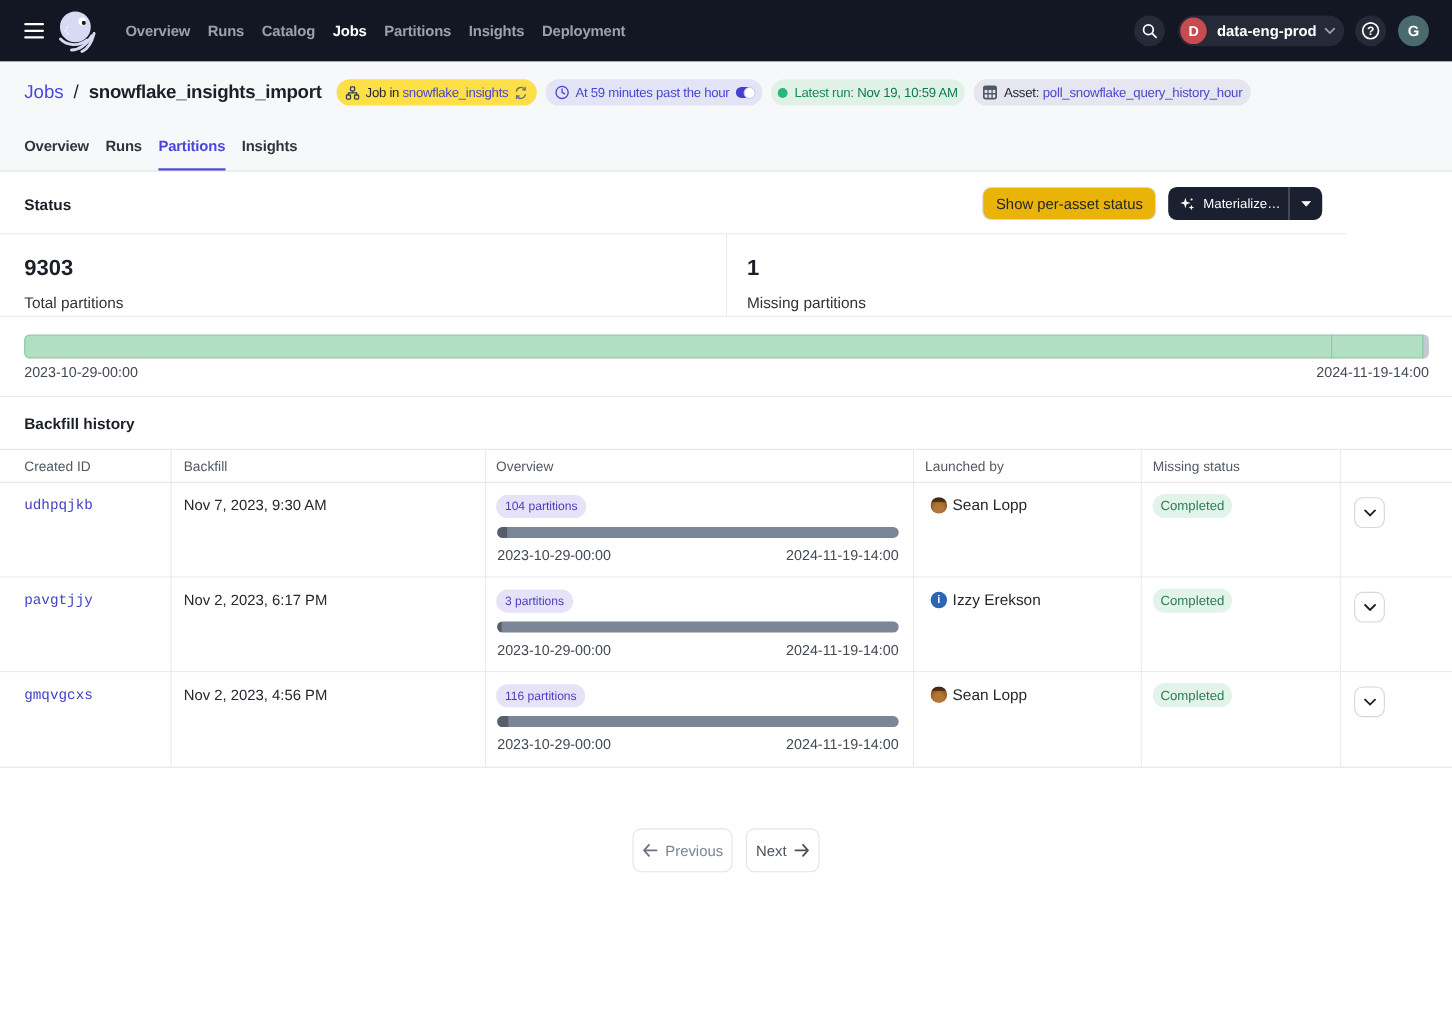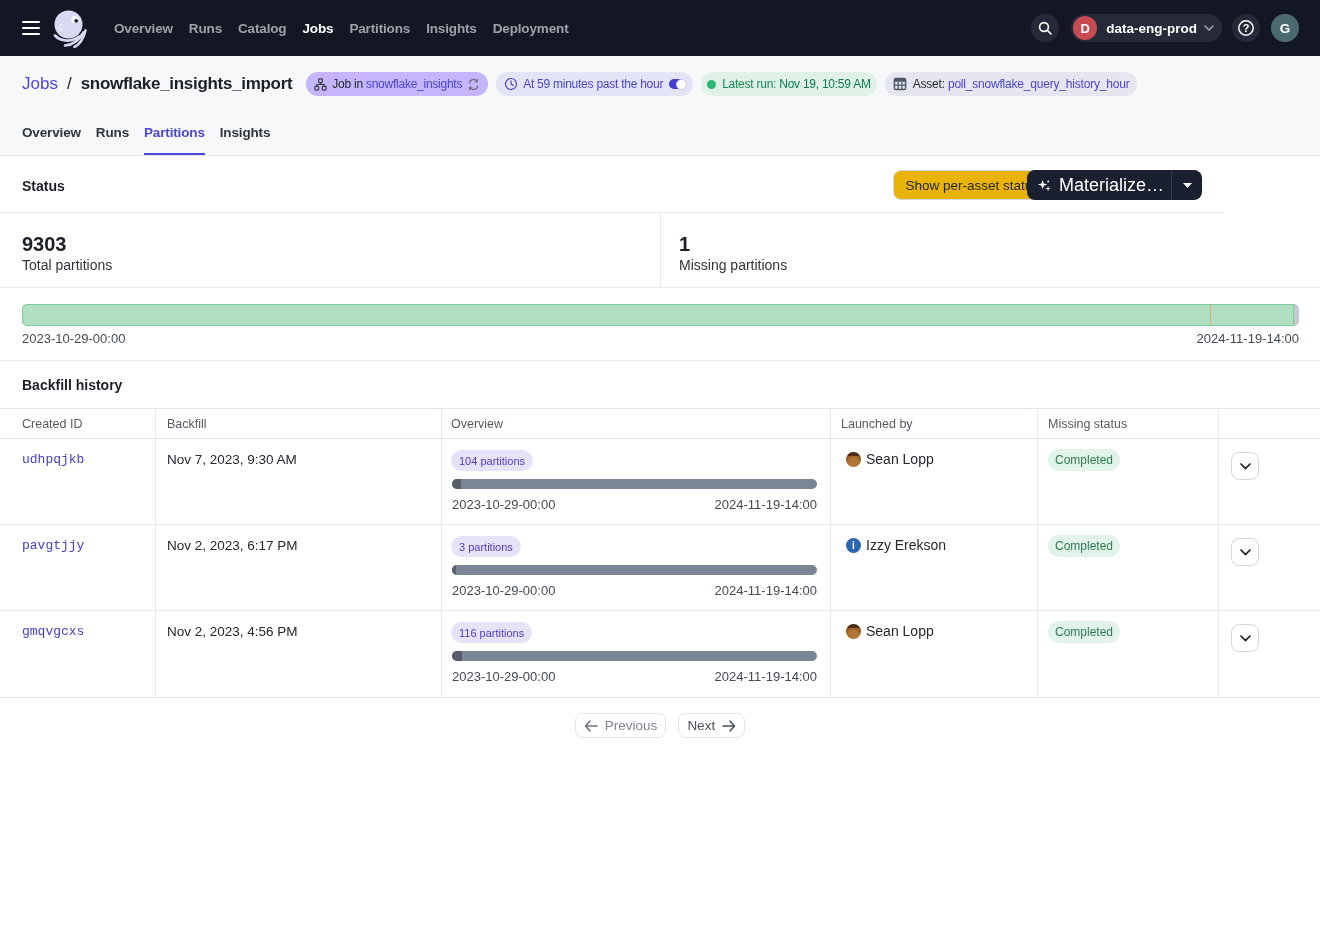--- a/index.html
+++ b/index.html
@@ -25,47 +25,47 @@
 
   
   .subheader { position:absolute; left:0; top:56px; width:1320px; height:100px; background:#F7F8FA; border-bottom:1px solid #E2E5E9; }
   .crumbrow { position:absolute; left:22px; top:58px; right:22px; height:28px; display:flex; align-items:center; }
   .crumbrow { top:14px; }
   .crumbrow .jobs-link { color:#4A46DB; font-size:17px; text-decoration:none; }
   .crumbrow .slash { color:#1B1F27; font-size:17px; margin:0 9px; }
   .crumbrow .title { color:#1B1F27; font-size:17px; font-weight:700; letter-spacing:-0.3px; }
   .tagrow { display:flex; align-items:center; gap:8px; margin-left:14px; }
   .tag { height:24px; border-radius:12px; display:flex; align-items:center; font-size:12px; letter-spacing:-0.25px; padding:0 8px; white-space:nowrap; }
-  .tag-gray { background:#c4b5fd; color:#23272E; }
+  .tag-gray { background:#fde047; color:#23272E; }
   .tag-lav { background:#E4E4F7; color:#4A46D0; }
   .tag-green { background:#E0F2E7; color:#178A57; }
   .tag a { text-decoration:none; }
   .link-ind { color:#4A46D0; }
   .link-green { color:#0E7A52; }
 
   .tabs { position:absolute; left:22px; top:64px; height:35px; display:flex; gap:15px; }
   .tab { font-size:13.5px; letter-spacing:-0.15px; color:#30353D; font-weight:600; padding-top:5px; height:35px; }
   .tab.active { color:#4A46DB; border-bottom:2.5px solid #4A46DB; }
 
   
   .statusrow { position:absolute; left:0; top:156px; width:1224px; height:57px; border-bottom:1px solid #E8EAED; }
   .statusrow h2 { position:absolute; left:22px; top:22px; font-size:14px; color:#1B1F27; }
   .btn { height:30px; border-radius:8px; display:inline-flex; align-items:center; font-size:13.5px; }
   .btn-white { background:#eab308; border:1px solid #D5D8DE; color:#23272E; padding:0 11px; }
   .matgroup { position:absolute; right:22px; top:14px; display:flex; }
   .showbtn { position:absolute; right:173px; top:14px; }
-  .btn-dark { background:#1B2030; color:#fff; border:none; font-size:18px; }
+  .btn-dark { background:#1B2030; color:#fff; border:none; font-size:12px; }
   .mat-main { border-radius:8px 0 0 8px; padding:0 7px 0 10px; border-right:1px solid #3A3F50; }
   .mat-caret { border-radius:0 8px 8px 0; width:30px; justify-content:center; }
 
   
   .stats { position:absolute; left:0; top:213px; width:1320px; height:75px; border-bottom:1px solid #E8EAED; }
   .stats .divider { position:absolute; left:660px; top:0; width:1px; height:74px; background:#E8EAED; }
   .stat-num { font-size:20px; font-weight:700; color:#1B1F27; line-height:19px; }
-  .stat-label { font-size:14px; color:#2E333B; margin-top:3px; }
+  .stat-label { font-size:14px; color:#2E333B; margin-top:13px; }
   .stat-a { position:absolute; left:22px; top:22px; }
   .stat-b { position:absolute; left:679px; top:22px; }
 
   
   .barwrap { position:absolute; left:22px; top:304px; width:1277px; height:22px; border-radius:5px; background:#C5C9D3; overflow:hidden; }
   .barfill { position:absolute; left:0; top:0; height:22px; width:1272px; background:#B0E0C1; border:1px solid #7CCD99; border-radius:5px 0 0 5px; }
   .barline { position:absolute; left:1188px; top:0; width:1px; height:22px; background:#DFA878; }
   .bardates { position:absolute; left:22px; top:331px; width:1277px; display:flex; justify-content:space-between; font-size:13px; color:#434A54; }
   .barsection-border { position:absolute; left:0; top:360px; width:1320px; height:1px; background:#E8EAED; }
 
@@ -86,21 +86,21 @@
   .minibar .seg { position:absolute; left:0; top:0; height:10px; background:#575E6A; }
   .minidates { position:absolute; width:365px; display:flex; justify-content:space-between; font-size:13px; color:#434A54; }
   .person { display:flex; align-items:center; gap:5px; font-size:14px; color:#23272E; }
   .av-photo { width:15px; height:15px; border-radius:50%; background:radial-gradient(circle at 50% 70%, #E8C489 0 30%, #C99E63 55%, #8F6B3E 80%), linear-gradient(180deg, #6E5230 0 28%, #C49A63 28%); background-blend-mode:multiply; }
   .av-blue { width:15px; height:15px; border-radius:50%; background:#2D66B0; color:#fff; font-size:10px; font-weight:700; display:flex; align-items:center; justify-content:center; }
   .donepill { display:inline-flex; height:22px; align-items:center; padding:0 7px; background:#E2F3E9; color:#2F7C52; font-size:12px; border-radius:11px; }
   .chevbtn { position:absolute; left:1231px; width:28px; height:28px; border:1px solid #D3D6E0; border-radius:8px; background:#fff; display:flex; align-items:center; justify-content:center; }
 
   
   .pager { position:absolute; left:0; top:713px; width:1320px; display:flex; justify-content:center; gap:12px; }
-  .pgbtn { height:25px; border:1px solid #E2E4EA; border-radius:8px; background:#fff; display:inline-flex; align-items:center; padding:0 8px; font-size:13.5px; gap:7px; }
+  .pgbtn { height:40px; border:1px solid #E2E4EA; border-radius:8px; background:#fff; display:inline-flex; align-items:center; padding:0 8px; font-size:13.5px; gap:7px;margin-top:40px; }
   .pg-prev { color:#7C8492; }
   .pg-next { color:#4A515C; }
 </style>
 </head>
 <body>
 
 <div class="topnav">
   <div class="burger">
       <div></div>
       <div></div>

